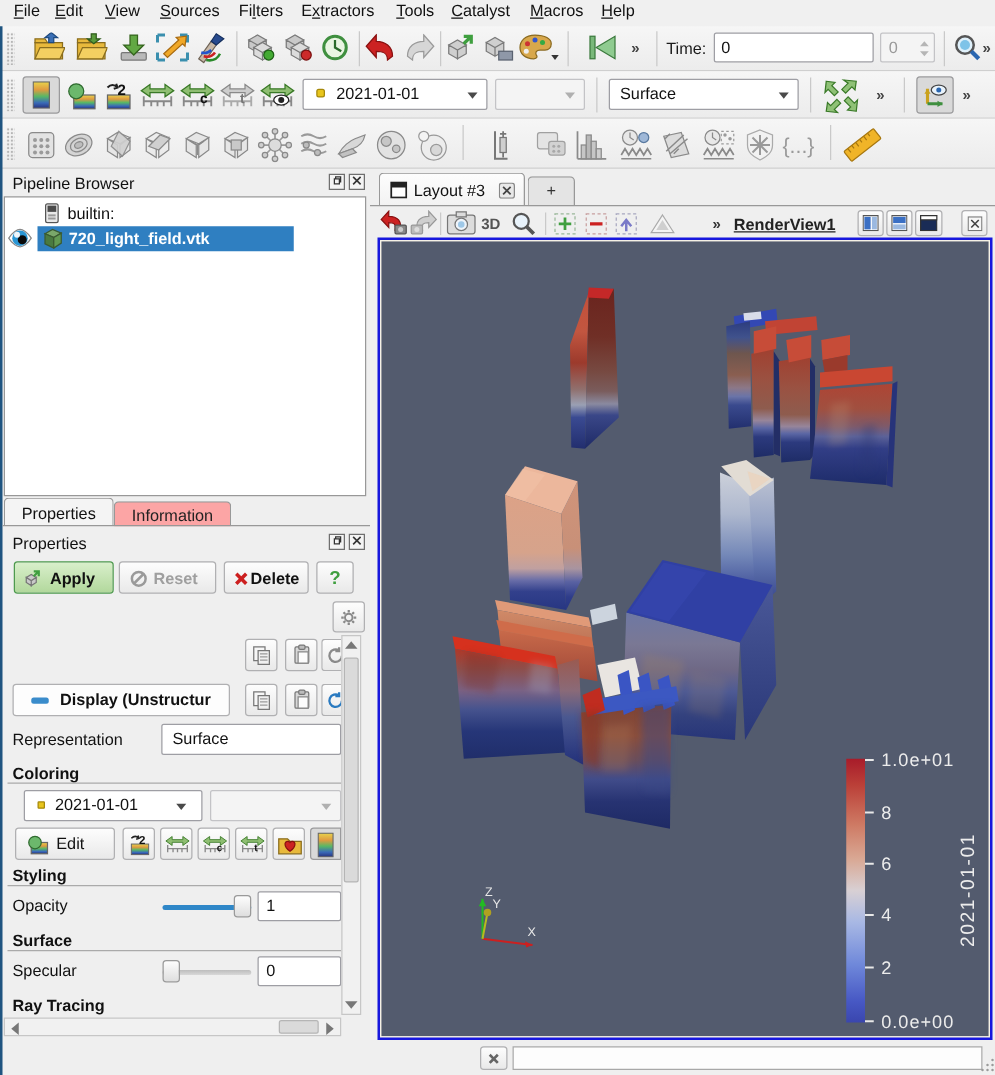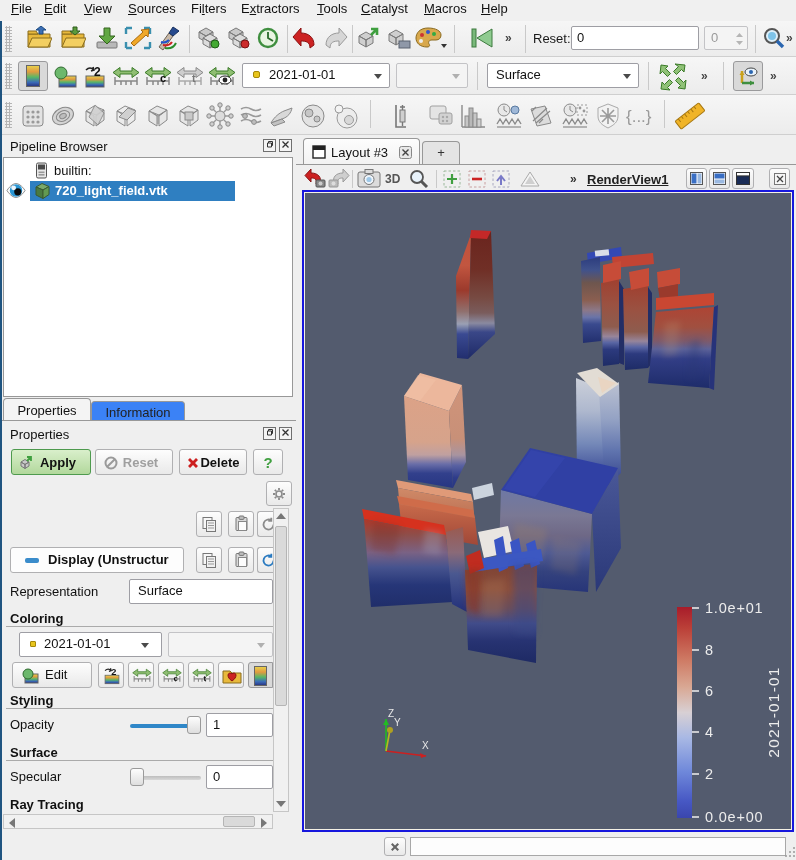--- a/index.html
+++ b/index.html
@@ -110,21 +110,21 @@
       <circle cx="7" cy="15" r="2" fill="#eeeeee"></circle>
     <path d="M27 18 h6 l-3 4 z" fill="#333"></path>
   </svg>
   <div class="abs vsep" style="left:454px; top:4px; height:28px;"></div>
   <svg class="abs" style="left:470px; top:6px;" width="24" height="22" viewBox="0 0 24 22">
     <rect x="2" y="2" width="4" height="18" fill="#79b87a" stroke="#3c7a3e"></rect>
     <path d="M22 2 v18 L7 11 z" fill="#8fcb90" stroke="#3c7a3e"></path>
   </svg>
   <div class="abs chev" style="left:505px; top:10px;">»</div>
   <div class="abs vsep" style="left:525px; top:4px; height:28px;"></div>
-  <div class="abs ttext" style="left:533px; top:10px;">Reset:</div>
+  <div class="abs ttext" style="left:533px; top:10px;">Time:</div>
   <div class="abs field" style="left:571px; top:5px; width:128px; height:24px; padding:3px 5px;">0</div>
   <div class="abs combo-dis" style="left:704px; top:5px; width:44px; height:24px; color:#9a9a9a; padding:3px 6px;">0
     <svg class="abs" style="right:3px; top:3px;" width="9" height="18" viewBox="0 0 9 18">
         <path d="M1 7 l3.5-4 3.5 4 z M1 11 l3.5 4 3.5-4 z" fill="#b5b5b5"></path>
       </svg>
   </div>
   <div class="abs vsep" style="left:755px; top:4px; height:28px;"></div>
   <svg class="abs" style="left:761px; top:5px;" width="26" height="24" viewBox="0 0 26 24">
     <circle cx="11" cy="10" r="7" fill="#dff0fa" stroke="#555" stroke-width="2"></circle>
     <circle cx="11" cy="10" r="4" fill="#7ec3e8"></circle>
@@ -377,21 +377,21 @@
     <path d="M2 5 l6-3.5 7 3 -6 3.5 z" fill="#7aa86a" stroke="#3a5a30"></path>
     <path d="M2 5 v8 l7 3.5 v-8.5 z" fill="#4a7a40" stroke="#3a5a30"></path>
     <path d="M15 4.5 v8 l-6 4 v-8.5 z" fill="#629a52" stroke="#3a5a30"></path>
   </svg>
   <div class="abs" style="left:53px; top:48px; color:#fff; font-weight:bold;">720_light_field.vtk</div>
 </div>
 
 <div class="abs" id="props" style="left:2px; top:396px; width:294px; height:464px;">
 
   <div class="abs" style="left:1px; top:2px; width:88px; height:23px; background:#f4f4f4; border:1px solid #989898; border-bottom:none; border-radius:4px 4px 0 0; text-align:center; padding-top:4px;">Properties</div>
-  <div class="abs" style="left:89px; top:5px; width:94px; height:20px; background:#3b82f6; border:1px solid #989898; border-bottom:none; border-radius:4px 4px 0 0; text-align:center; padding-top:3px; color:#222;">Information</div>
+  <div class="abs" style="left:89px; top:5px; width:94px; height:20px; background:#fca5a5; border:1px solid #989898; border-bottom:none; border-radius:4px 4px 0 0; text-align:center; padding-top:3px; color:#222;">Information</div>
   <div class="abs" style="left:0px; top:24px; width:294px; height:1px; background:#989898;"></div>
 
   <div class="abs" style="left:8px; top:31px;">Properties</div>
   <div class="abs dockbtn" style="left:261px; top:31px;"><svg width="9" height="9" viewBox="0 0 9 9">
         <path d="M2.5 3 v4 h4 v-4 z M3.5 3 v-1.5 h4 v4 H6" fill="none" stroke="#333"></path>
       </svg></div>
   <div class="abs dockbtn" style="left:277px; top:31px;"><svg width="9" height="9" viewBox="0 0 9 9">
         <path d="M1.5 1.5 l6 6 M7.5 1.5 l-6 6" stroke="#333" stroke-width="1.3"></path>
       </svg></div>
 

